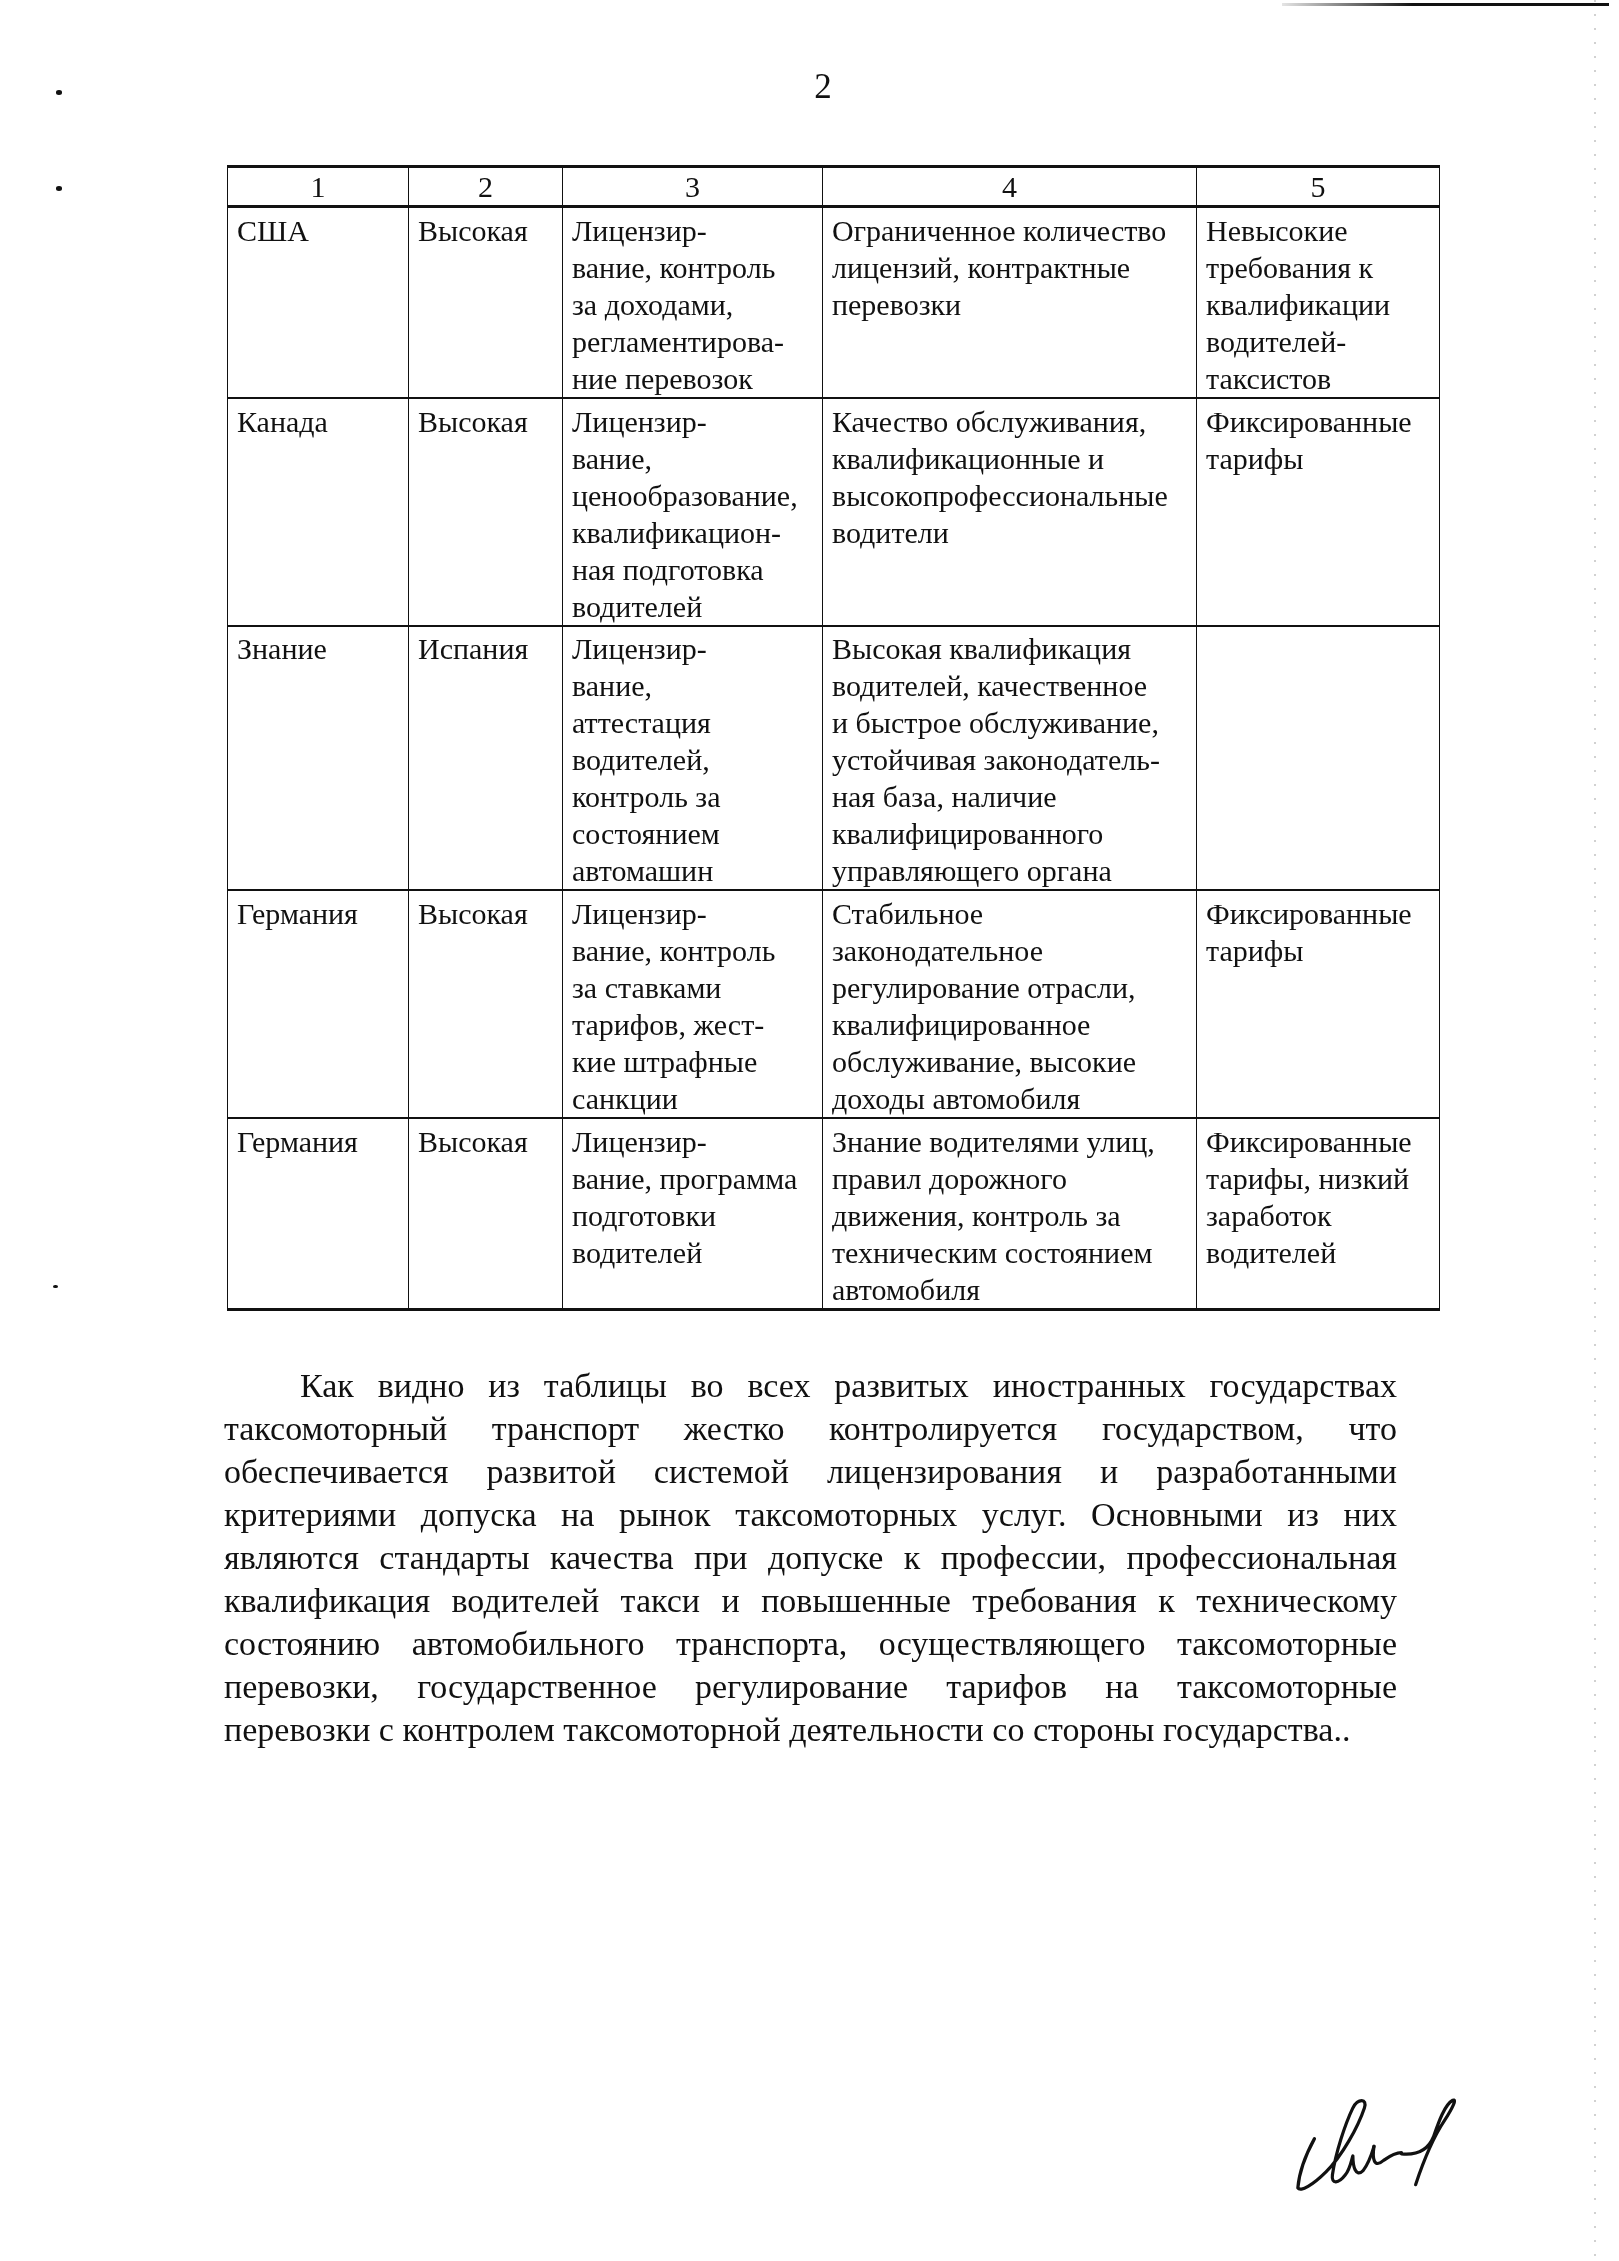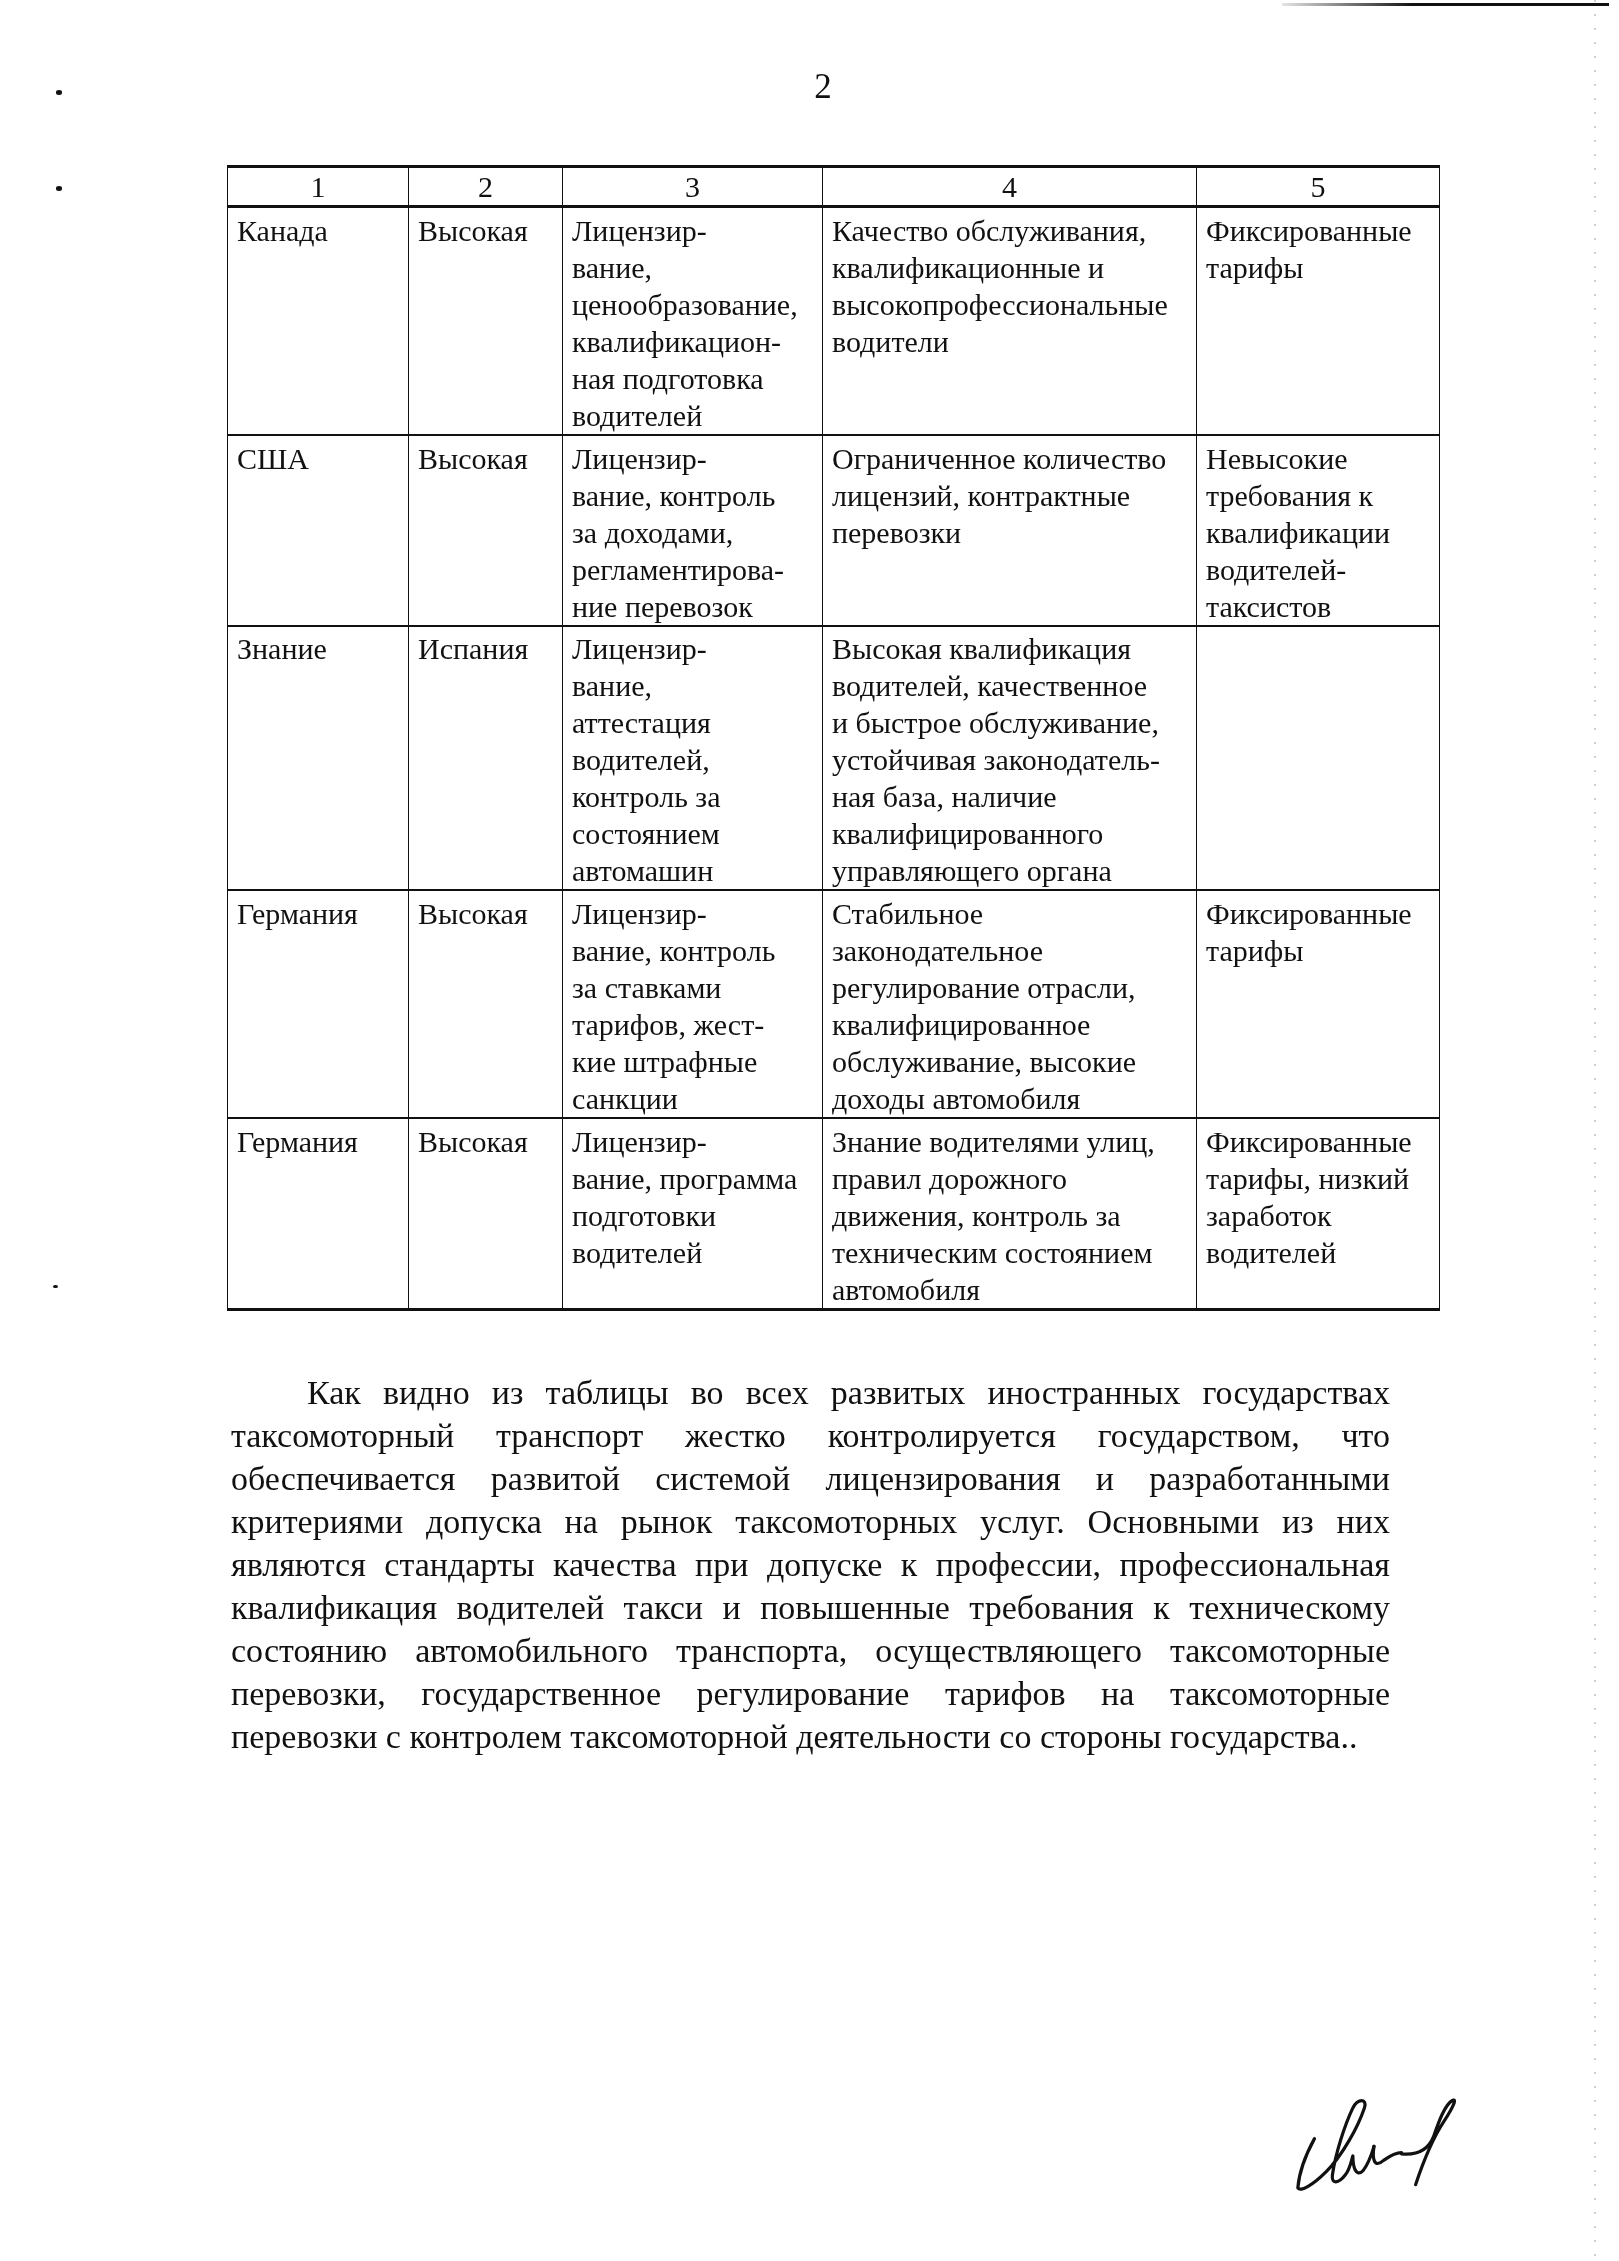--- a/index.html
+++ b/index.html
@@ -16,21 +16,21 @@
                     table-layout: fixed; width: 1211px; }
   table.doc-table td, table.doc-table th { border: 1.9px solid #111; vertical-align: top;
        font-size: 30px; line-height: 37px; font-weight: normal; padding: 3.8px 9px 0 9px;
        text-align: left; white-space: pre-line; }
   table.doc-table th { text-align: center; height: 32px; padding: 0 6.4px; }
   table.doc-table tr.header-row th { border-top-width: 3.2px; border-bottom-width: 3.2px; }
   table.doc-table tr.body-row td { border-top-width: 2.6px; }
   table.doc-table tr.body-row:last-child td { border-bottom-width: 3.2px; }
   .body-text { position: absolute; left: 224px; top: 1364px; width: 1173px;
                font-size: 34px; line-height: 43px; text-align: justify; }
-  .body-text p { margin: 7px; text-indent: 76px; }
+  .body-text p { margin: 0; text-indent: 76px; }
   .signature { position: absolute; left: 1294px; top: 2095px; width: 192px; height: 109px; }
 </style>
 </head>
 <body>
 
 <div class="scan-line-top"></div>
 <div class="scan-edge-right"></div>
 <div class="margin-mark" style="left:56px; top:90px;"></div>
 <div class="margin-mark" style="left:56px; top:186px;"></div>
 <div class="margin-mark" style="left:53px; top:1285px; width:4.5px; height:3.2px;"></div>
@@ -46,52 +46,52 @@
     <col style="width:243px">
   </colgroup>
   <tbody>
       <tr class="header-row">
     <th>1</th>
     <th>2</th>
     <th>3</th>
     <th>4</th>
     <th>5</th>
   </tr>
-  <tr class="body-row" style="height:226px">
-    <td>Канада</td>
-    <td>Высокая</td>
-    <td>Лицензир-
-вание,
-ценообразование,
-квалификацион-
-ная подготовка
-водителей</td>
-    <td>Качество обслуживания,
-квалификационные и
-высокопрофессиональные
-водители</td>
-    <td>Фиксированные
-тарифы</td>
-  </tr>
   <tr class="body-row" style="height:185px">
     <td>США</td>
     <td>Высокая</td>
     <td>Лицензир-
 вание, контроль
 за доходами,
 регламентирова-
 ние перевозок</td>
     <td>Ограниченное количество
 лицензий, контрактные
 перевозки</td>
     <td>Невысокие
 требования к
 квалификации
 водителей-
 таксистов</td>
+  </tr>
+  <tr class="body-row" style="height:226px">
+    <td>Канада</td>
+    <td>Высокая</td>
+    <td>Лицензир-
+вание,
+ценообразование,
+квалификацион-
+ная подготовка
+водителей</td>
+    <td>Качество обслуживания,
+квалификационные и
+высокопрофессиональные
+водители</td>
+    <td>Фиксированные
+тарифы</td>
   </tr>
   <tr class="body-row" style="height:257px">
     <td>Знание</td>
     <td>Испания</td>
     <td>Лицензир-
 вание,
 аттестация
 водителей,
 контроль за
 состоянием

